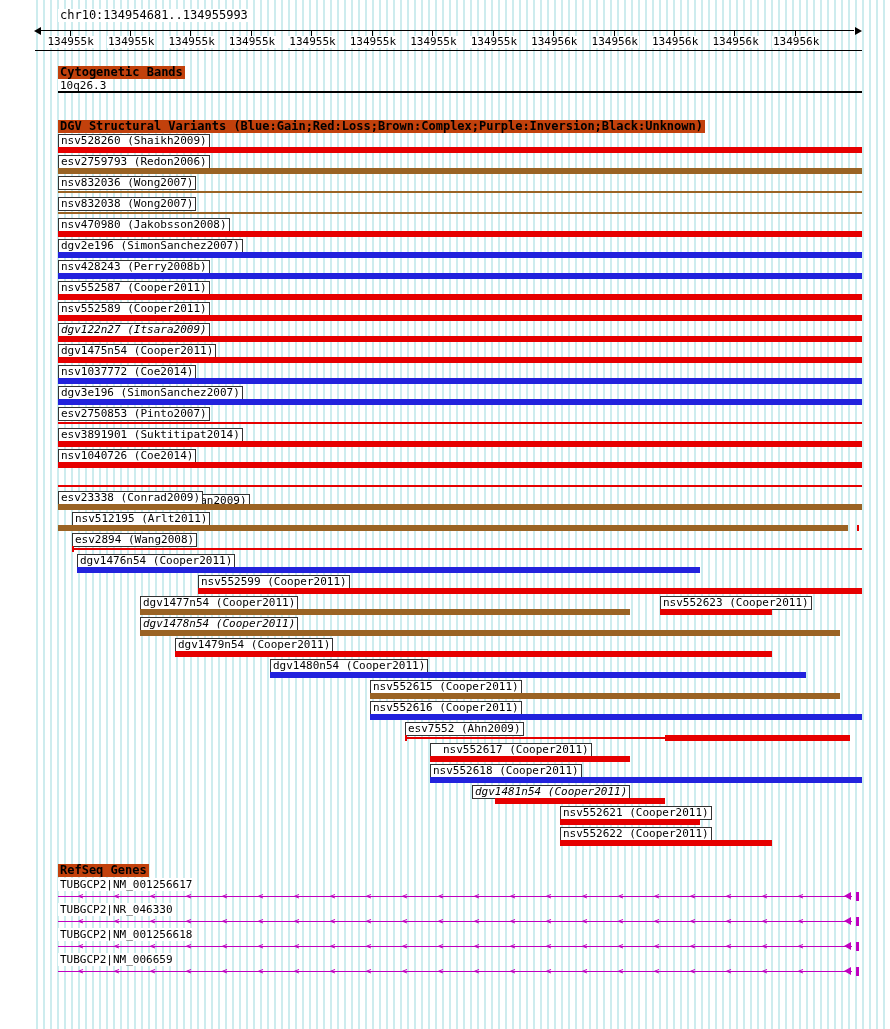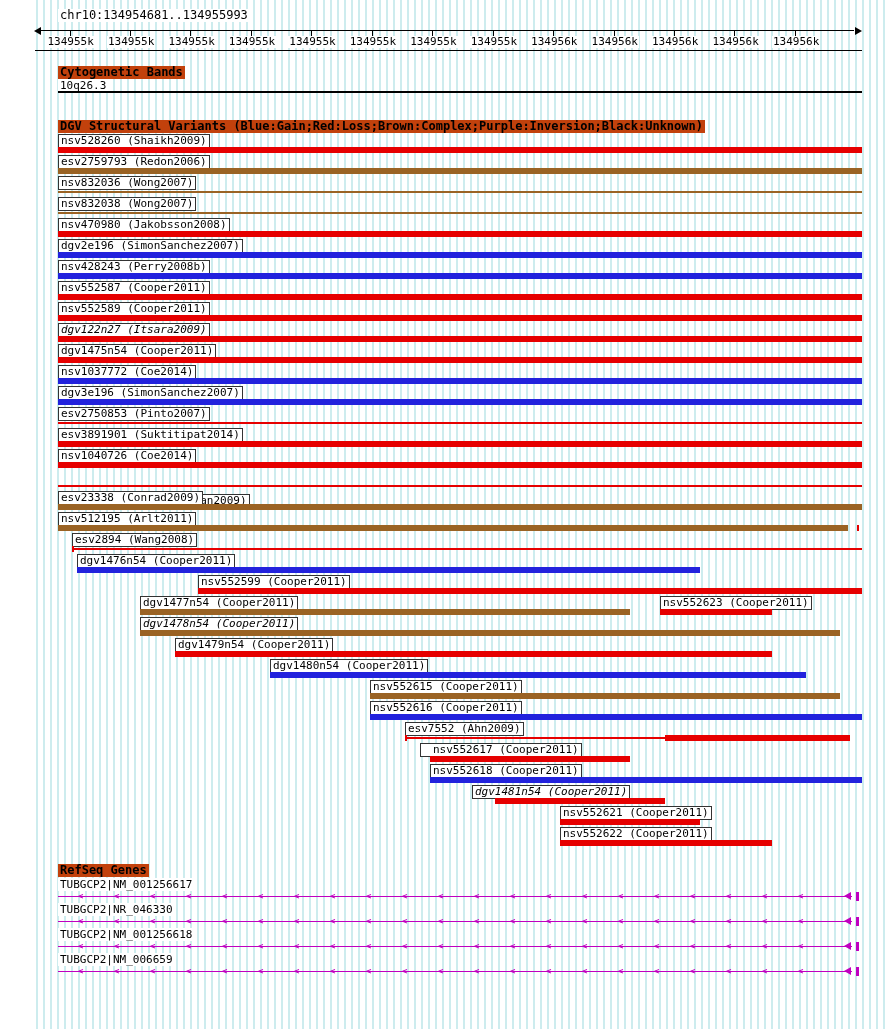--- a/index.html
+++ b/index.html
@@ -105,21 +105,21 @@
     <div class="vlabel" style="left: 58px; top: 407px;">esv2750853 (Pinto2007)</div>
     <div class="vbar line" style="left: 58px; width: 804px; top: 422px; background: rgb(230, 0, 0);"></div>
     <div class="vlabel" style="left: 58px; top: 428px;">esv3891901 (Suktitipat2014)</div>
     <div class="vbar" style="left: 58px; width: 804px; top: 441px; background: rgb(230, 0, 0);"></div>
     <div class="vlabel" style="left: 58px; top: 449px;">nsv1040726 (Coe2014)</div>
     <div class="vbar" style="left: 58px; width: 804px; top: 462px; background: rgb(230, 0, 0);"></div>
     <div class="vlabel" style="left: 58px; top: 494px; margin-left: 20px;">esv2536519 (McKernan2009)</div>
     <div class="vbar line" style="left: 58px; width: 804px; top: 485px; background: rgb(230, 0, 0);"></div>
     <div class="vlabel" style="left: 58px; top: 491px;">esv23338 (Conrad2009)</div>
     <div class="vbar" style="left: 58px; width: 804px; top: 504px; background: rgb(154, 99, 36);"></div>
-    <div class="vlabel" style="left: 58px; top: 512px;">nsv512195 (Arlt2011)</div>
+    <div class="vlabel" style="left: 72px; top: 512px;">nsv512195 (Arlt2011)</div>
     <div class="vbar" style="left: 58px; width: 790px; top: 525px; background: rgb(154, 99, 36);"></div>
     <div class="vtick" style="left: 857px; top: 525px; background: rgb(230, 0, 0);"></div>
     <div class="vlabel" style="left: 72px; top: 533px;">esv2894 (Wang2008)</div>
     <div class="vbar line" style="left: 72px; width: 790px; top: 548px; background: rgb(230, 0, 0);"></div>
     <div class="vtick" style="left: 72px; top: 546px; background: rgb(230, 0, 0);"></div>
     <div class="vlabel" style="left: 77px; top: 554px;">dgv1476n54 (Cooper2011)</div>
     <div class="vbar" style="left: 77px; width: 623px; top: 567px; background: rgb(34, 34, 221);"></div>
     <div class="vlabel" style="left: 198px; top: 575px;">nsv552599 (Cooper2011)</div>
     <div class="vbar" style="left: 198px; width: 664px; top: 588px; background: rgb(230, 0, 0);"></div>
     <div class="vlabel" style="left: 140px; top: 596px;">dgv1477n54 (Cooper2011)</div>
@@ -133,21 +133,21 @@
     <div class="vlabel" style="left: 270px; top: 659px;">dgv1480n54 (Cooper2011)</div>
     <div class="vbar" style="left: 270px; width: 536px; top: 672px; background: rgb(34, 34, 221);"></div>
     <div class="vlabel" style="left: 370px; top: 680px;">nsv552615 (Cooper2011)</div>
     <div class="vbar" style="left: 370px; width: 470px; top: 693px; background: rgb(154, 99, 36);"></div>
     <div class="vlabel" style="left: 370px; top: 701px;">nsv552616 (Cooper2011)</div>
     <div class="vbar" style="left: 370px; width: 492px; top: 714px; background: rgb(34, 34, 221);"></div>
     <div class="vlabel" style="left: 405px; top: 722px;">esv7552 (Ahn2009)</div>
     <div class="vbar line" style="left: 405px; width: 445px; top: 737px; background: rgb(230, 0, 0);"></div>
     <div class="vbar" style="left: 665px; width: 185px; top: 735px; background: rgb(230, 0, 0);"></div>
     <div class="vtick" style="left: 405px; top: 735px; background: rgb(230, 0, 0);"></div>
-    <div class="vlabel" style="left: 420px; top: 743px; padding-left: 12px;">nsv552617 (Cooper2011)</div>
+    <div class="vlabel" style="left: 430px; top: 743px; padding-left: 12px;">nsv552617 (Cooper2011)</div>
     <div class="vbar" style="left: 430px; width: 200px; top: 756px; background: rgb(230, 0, 0);"></div>
     <div class="vlabel" style="left: 430px; top: 764px;">nsv552618 (Cooper2011)</div>
     <div class="vbar" style="left: 430px; width: 432px; top: 777px; background: rgb(34, 34, 221);"></div>
     <div class="vlabel" style="left: 472px; top: 785px; font-style: italic;">dgv1481n54 (Cooper2011)</div>
     <div class="vbar" style="left: 495px; width: 170px; top: 798px; background: rgb(230, 0, 0);"></div>
     <div class="vlabel" style="left: 560px; top: 806px;">nsv552621 (Cooper2011)</div>
     <div class="vbar" style="left: 560px; width: 140px; top: 819px; background: rgb(230, 0, 0);"></div>
     <div class="vlabel" style="left: 560px; top: 827px;">nsv552622 (Cooper2011)</div>
     <div class="vbar" style="left: 560px; width: 212px; top: 840px; background: rgb(230, 0, 0);"></div>
     <div class="glabel" style="left: 58px; top: 878px;">TUBGCP2|NM_001256617</div>

